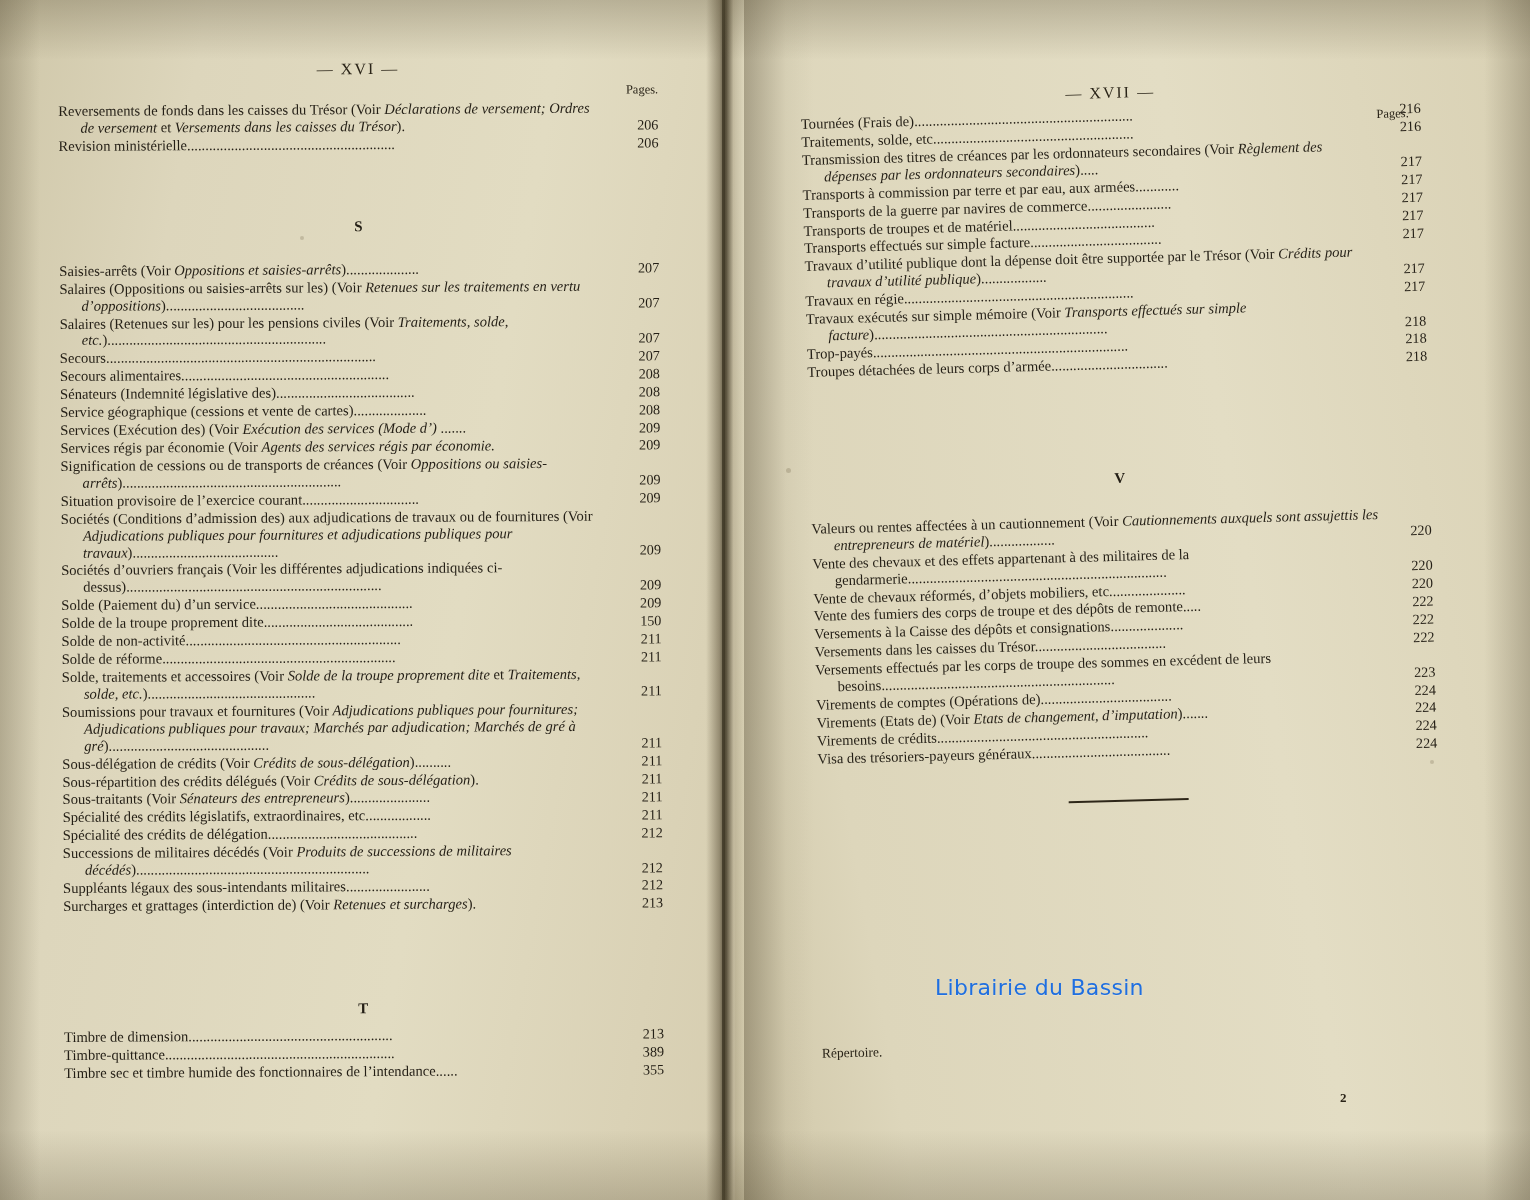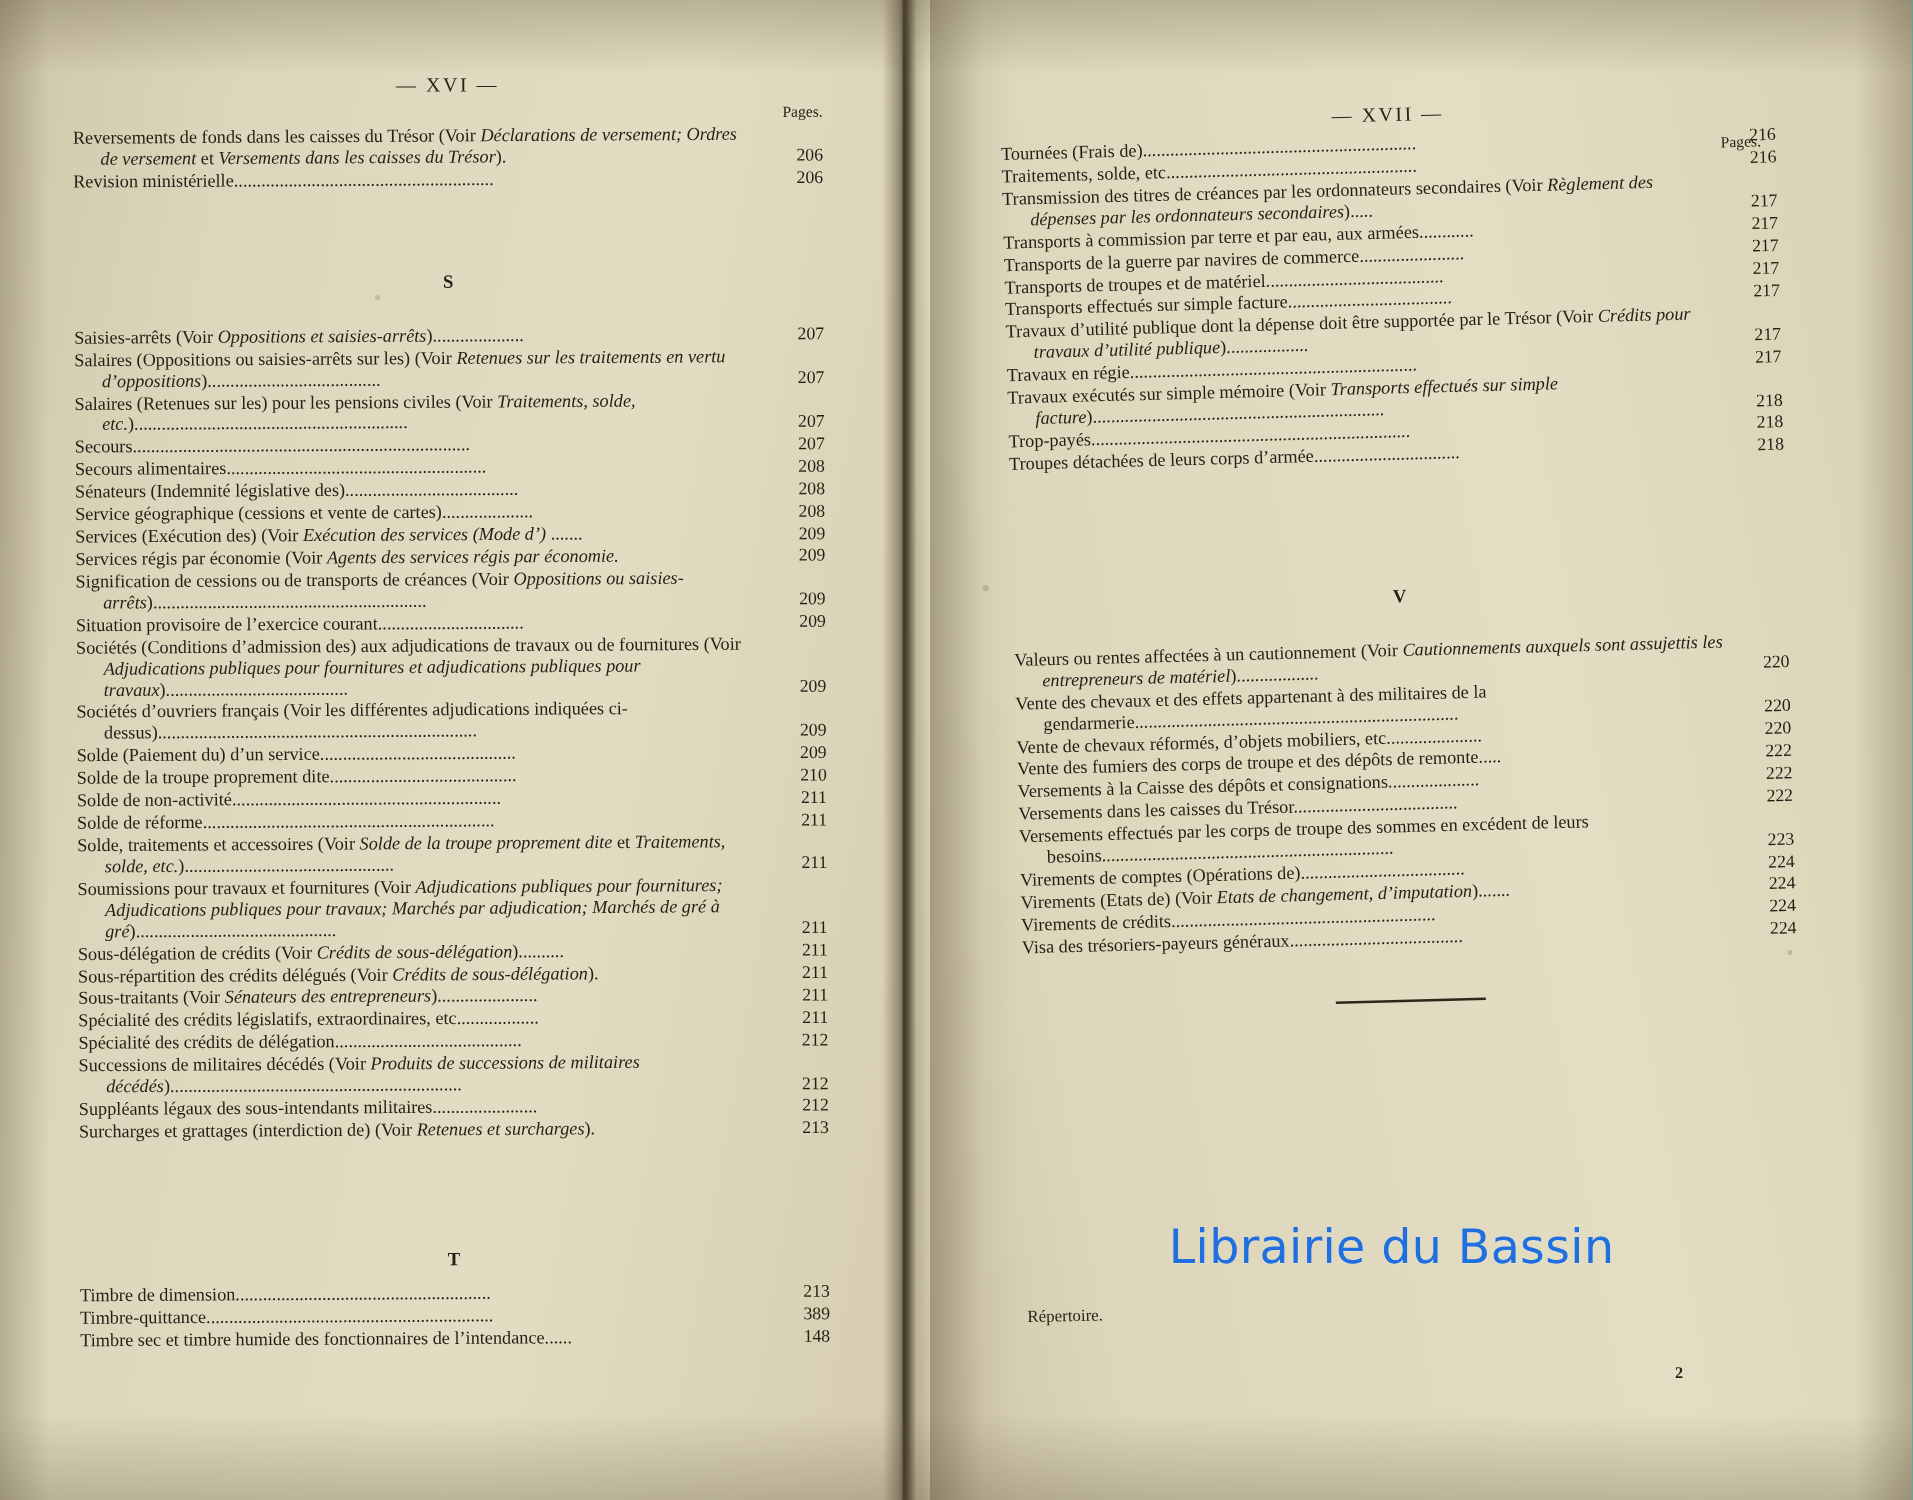--- a/index.html
+++ b/index.html
@@ -172,21 +172,21 @@
     height: 2px;
     background: #2e2719;
     margin: 40px auto 0 auto;
   }
 
   #watermark {
     position: absolute;
     left: 935px;
     top: 975px;
     font-family: "DejaVu Sans", sans-serif;
-    font-size: 38px;
+    font-size: 22px;
     color: #1f6fe0;
     letter-spacing: 0.3px;
     text-shadow: 0 1px 0 rgba(255,255,255,0.25);
   }
   #footer-left {
     position: absolute;
     left: 822px;
     top: 1045px;
     font-size: 13.5px;
     color: #2a2418;
@@ -290,21 +290,21 @@
         <li>
           <span class="etext">Sociétés d’ouvriers français (Voir les différentes adjudications indiquées ci-dessus)......................................................................</span>
           <span class="enum">209</span>
         </li>
         <li>
           <span class="etext">Solde (Paiement du) d’un service...........................................</span>
           <span class="enum">209</span>
         </li>
         <li>
           <span class="etext">Solde de la troupe proprement dite.........................................</span>
-          <span class="enum">210</span>
+          <span class="enum">150</span>
         </li>
         <li>
           <span class="etext">Solde de non-activité...........................................................</span>
           <span class="enum">211</span>
         </li>
         <li>
           <span class="etext">Solde de réforme................................................................</span>
           <span class="enum">211</span>
         </li>
         <li>
@@ -357,21 +357,21 @@
         <li>
           <span class="etext">Timbre  de  dimension........................................................</span>
           <span class="enum">213</span>
         </li>
         <li>
           <span class="etext">Timbre-quittance...............................................................</span>
           <span class="enum">389</span>
         </li>
         <li>
           <span class="etext">Timbre sec et timbre humide des fonctionnaires de l’intendance......</span>
-          <span class="enum">148</span>
+          <span class="enum">355</span>
         </li>
       </ul>
   </div>
 
   <div class="col" id="right-col">
     <div class="folio">— XVII —</div>
     <div id="right-pages-label">Pages.</div>
 
     <ul class="entries" id="right-top-entries">
         <li>

